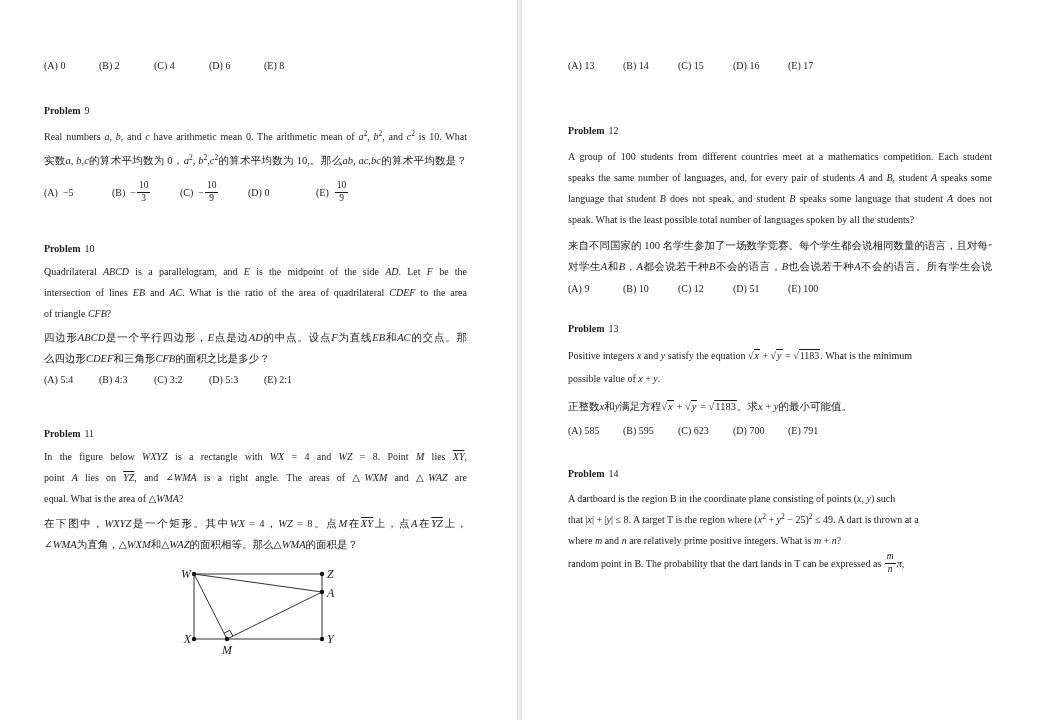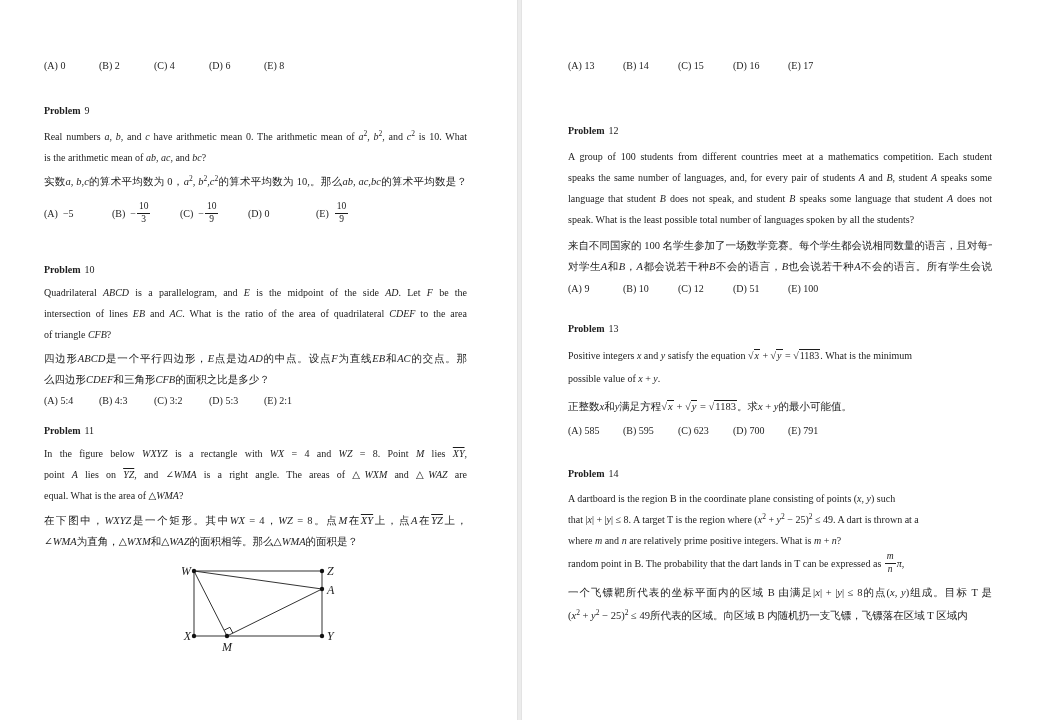--- a/index.html
+++ b/index.html
@@ -34,21 +34,21 @@
   i{font-style:italic;}
   sup{font-size:7.5px;line-height:0;}
   .ovl{text-decoration:overline;}
   .vin{border-top:0.9px solid #1c1c1c;padding:0 1px;}
   .fr{display:inline-block;text-align:center;vertical-align:-0.55em;line-height:1.05;font-size:9.5px;margin:0 1px;}
   .fr .fn{display:block;padding:0 2px 1px;}
   .fr .fd{display:block;border-top:0.9px solid #1c1c1c;padding-top:1px;}
 
   .mt3{margin-top:3px;}.mt4{margin-top:4px;}.mt5{margin-top:5px;}
   .mt7{margin-top:7px;}.mt8{margin-top:8px;}
-  .mt23{margin-top:15px;}.mt25{margin-top:25px;}.mt28{margin-top:28px;}
+  .mt23{margin-top:39px;}.mt25{margin-top:25px;}.mt28{margin-top:28px;}
   .mt30{margin-top:30px;}.mt33{margin-top:33px;}.mt50{margin-top:50px;}
 
   .fig-wrap{margin:5px 0 0 138px;}
   .fig text{font-size:12px;font-style:italic;font-family:"Liberation Serif","DejaVu Serif",serif;fill:#1c1c1c;}
 </style>
 </head>
 <body>
 
 <div class="doc">
 
@@ -60,21 +60,20 @@
       <span>(C) 4</span>
       <span>(D) 6</span>
       <span>(E) 8</span>
     </div>
 
     <div class="phead mt30">
       <b>Problem</b><span class="pnum">9</span>
     </div>
     <div class="mt8">
       <div class="jline">Real numbers <i>a</i>, <i>b</i>, and <i>c</i> have arithmetic mean 0. The arithmetic mean of <i>a</i><sup>2</sup>, <i>b</i><sup>2</sup>, and <i>c</i><sup>2</sup> is 10. What</div>
-      <div class="lline">is the arithmetic mean of <i>ab</i>, <i>ac</i>, and <i>bc</i>?</div>
     </div>
     <div class="mt3">
       <div class="jline zh">实数<i>a</i>, <i>b</i>,<i>c</i>的算术平均数为 0，<i>a</i><sup>2</sup>, <i>b</i><sup>2</sup>,<i>c</i><sup>2</sup>的算术平均数为 10,。那么<i>ab</i>, <i>ac</i>,<i>bc</i>的算术平均数是？</div>
     </div>
     <div class="ans-row wide fry mt5">
       <span>(A)&nbsp; −5</span>
       <span>(B)&nbsp; −<span class="fr"><span class="fn">10</span><span class="fd">3</span></span></span>
       <span>(C)&nbsp; −<span class="fr"><span class="fn">10</span><span class="fd">9</span></span></span>
       <span>(D) 0</span>
       <span>(E)&nbsp; <span class="fr"><span class="fn">10</span><span class="fd">9</span></span></span>
@@ -195,18 +194,14 @@
 
     <div class="phead mt28">
       <b>Problem</b><span class="pnum">14</span>
     </div>
     <div class="mt7">
       <div class="lline">A dartboard is the region B in the coordinate plane consisting of points (<i>x</i>, <i>y</i>) such</div>
       <div class="lline">that |<i>x</i>| + |<i>y</i>| ≤ 8. A target T is the region where (<i>x</i><sup>2</sup> + <i>y</i><sup>2</sup> − 25)<sup>2</sup> ≤ 49. A dart is thrown at a</div>
       <div class="lline">where <i>m</i> and <i>n</i> are relatively prime positive integers. What is <i>m</i> + <i>n</i>?</div>
       <div class="lline xtall">random point in B. The probability that the dart lands in T can be expressed as <span class="fr"><span class="fn"><i>m</i></span><span class="fd"><i>n</i></span></span><i>π</i>,</div>
     </div>
-    <div class="mt4">
-      <div class="jline zh tall">一个飞镖靶所代表的坐标平面内的区域 B 由满足|<i>x</i>| + |<i>y</i>| ≤ 8的点(<i>x</i>, <i>y</i>)组成。目标 T 是</div>
-      <div class="lline zh tall">(<i>x</i><sup>2</sup> + <i>y</i><sup>2</sup> − 25)<sup>2</sup> ≤ 49所代表的区域。向区域 B 内随机扔一支飞镖，飞镖落在区域 T 区域内</div>
-    </div>
   </div>
 </div>
 
 </body></html>

